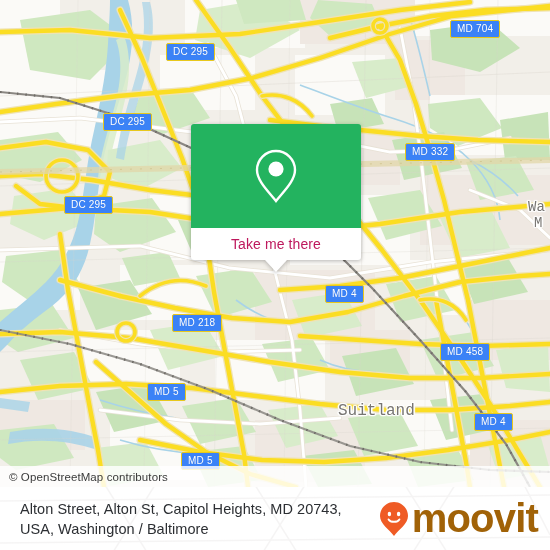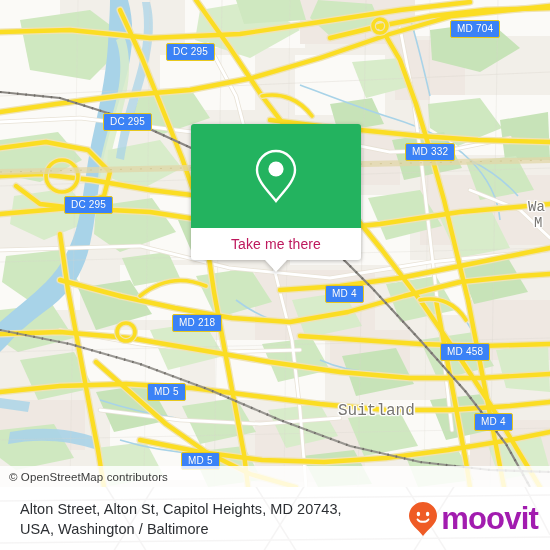--- a/index.html
+++ b/index.html
@@ -103,22 +103,22 @@
   .footer-text{
     flex:1;
     color:#2c2f33;
     font-size:14.5px;
     line-height:20px;
     letter-spacing:.05px;
     padding-right:8px;
   }
   .brand{display:flex;align-items:center;gap:2px;flex:none;}
   .brand-word{
-    color:#a21caf;
-    font-size:31px;
+    color:#a16207;
+    font-size:40px;
     font-weight:bold;
     letter-spacing:-.8px;
     line-height:31px;
     margin-left:1px;
   }
 </style>
 </head>
 <body>
 
 <div class="screen">

